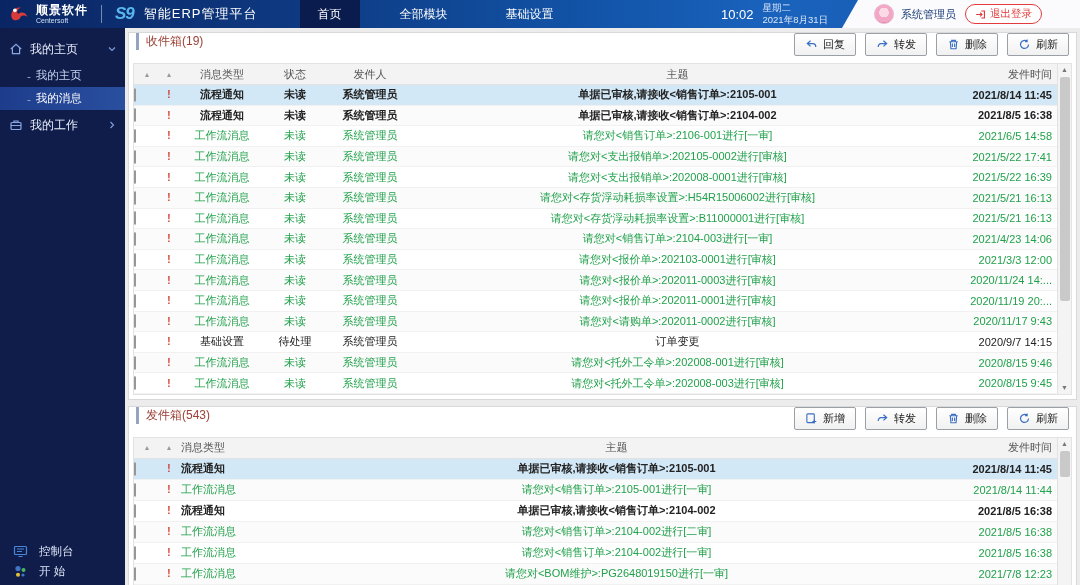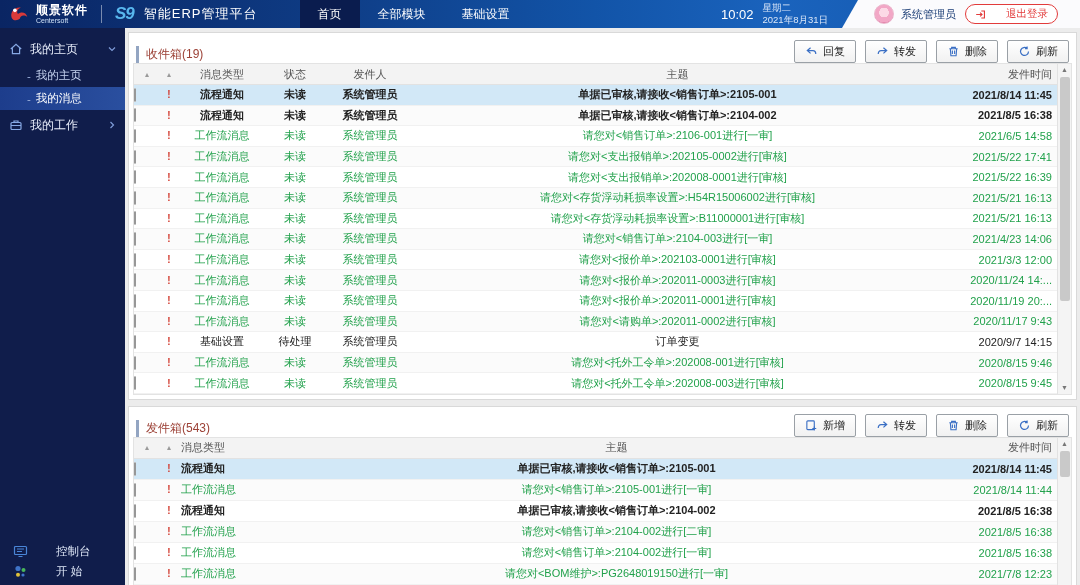--- a/index.html
+++ b/index.html
@@ -9,48 +9,48 @@
   
   .header{position:relative;height:28px;background:linear-gradient(90deg,#0a2563 0%,#0e3a82 28%,#1254a8 55%,#1a63bd 72%,#1254a8 100%);display:flex;align-items:center;color:#fff;}
   .logo-area{display:flex;align-items:center;gap:6px;padding-left:8px;}
   .logo-mark{width:22px;height:22px;}
   .company-block{line-height:1;}
   .company{font-size:12px;font-weight:bold;letter-spacing:1px;}
   .company-en{font-size:7px;color:#cfe0f5;margin-top:1px;}
   .logo-divider{width:1px;height:18px;background:rgba(255,255,255,.45);margin:0 7px;}
   .product{font-size:17px;font-weight:bold;font-style:italic;color:#58b7ee;letter-spacing:-1px;}
   .platform-title{font-size:13px;font-weight:normal;letter-spacing:1px;margin-left:4px;}
-  .nav-tabs{display:flex;height:28px;margin-left:42px;}
+  .nav-tabs{display:flex;height:28px;margin-left:42px;gap:22px;}
   .tab{padding:0 18px;line-height:28px;font-size:12px;cursor:pointer;}
   .tab.active{background:#0a1c4e;}
   .time-area{margin-left:auto;margin-right:252px;display:flex;align-items:center;gap:9px;}
   .clock{font-size:13px;}
   .date-block{font-size:9.5px;line-height:1.25;color:#dbe7f8;}
   .user-area{position:absolute;top:0;right:0;height:28px;width:238px;background:#fbfbfd;clip-path:polygon(16px 0,100% 0,100% 100%,0 100%);display:flex;align-items:center;gap:7px;padding-left:32px;box-sizing:border-box;}
   .avatar{width:18px;height:18px;border-radius:50%;background:radial-gradient(circle at 50% 42%,#fcd9e6 0 35%,#f2a7c6 36% 70%,#e486ad 71%);border:1px solid #eab6cc;}
   .username{font-size:11px;color:#1a3d75;}
-  .logout-btn{display:flex;align-items:center;gap:20px;border:1px solid #e23b3b;color:#e23b3b;border-radius:10px;padding:2px 9px;font-size:10.5px;background:#fff;cursor:pointer;margin-left:2px;}
+  .logout-btn{display:flex;align-items:center;gap:4px;border:1px solid #e23b3b;color:#e23b3b;border-radius:10px;padding:2px 9px;font-size:10.5px;background:#fff;cursor:pointer;margin-left:2px;}
 
   
   .sidebar{position:absolute;top:28px;left:0;width:125px;height:557px;background:#101d4b;box-sizing:border-box;padding-top:6px;}
   .side-item{height:30px;display:flex;align-items:center;gap:7px;padding:0 9px;font-size:12px;color:#e8eefb;cursor:pointer;}
   .side-item .chev{margin-left:auto;}
   .side-sub{height:23px;display:flex;align-items:center;padding-left:27px;font-size:11.5px;color:#c3d1ee;cursor:pointer;}
   .side-sub::before{content:"-";margin-right:5px;color:#9db2dd;}
   .side-sub.active{background:linear-gradient(90deg,#1d3d8c,#2a4f9f);color:#fff;}
   .side-icon{width:14px;height:14px;flex:0 0 14px;color:#86a8e4;}
   .chev{width:8px;height:8px;color:#7f9cd8;}
   .side-footer{position:absolute;bottom:4px;left:0;width:100%;}
-  .footer-item{height:20px;display:flex;align-items:center;gap:28px;padding-left:13px;font-size:11.5px;color:#dde6f6;cursor:pointer;}
+  .footer-item{height:20px;display:flex;align-items:center;gap:11px;padding-left:13px;font-size:11.5px;color:#dde6f6;cursor:pointer;}
   .footer-icon{width:15px;height:15px;}
 
   
   .main{position:absolute;top:28px;left:125px;width:955px;height:557px;box-sizing:border-box;padding:4px 3px 0 3px;background:#ececec;}
   .panel{background:#fff;border:1px solid #d9d9d9;box-sizing:border-box;}
-  .panel-head{height:30px;display:flex;align-items:flex-end;padding:0 7px;}
+  .panel-head{height:30px;display:flex;align-items:flex-start;padding:0 7px;}
   .panel-title{font-size:12px;color:#9c4136;border-left:3px solid #93a5c2;padding-left:7px;}
   .toolbar{margin-left:auto;display:flex;gap:9px;}
   .btn{height:21px;display:flex;align-items:center;gap:5px;padding:0 10px;border:1px solid #9aa0a6;background:linear-gradient(#ffffff,#f1f1f1);font-size:11px;color:#222;border-radius:2px;cursor:pointer;}
   .btn-icon{width:13px;height:13px;color:#3a6fc4;}
 
   .table-wrap{display:flex;margin:0 4px 4px 4px;border:1px solid #e3e3e3;}
   .tbl{flex:1;min-width:0;}
   .thead{display:grid;height:20px;background:#f3f3f3;border-bottom:1px solid #e2e2e2;font-size:11px;color:#555;align-items:center;}
   .row{display:grid;align-items:center;font-size:11px;border-bottom:1px solid #f1f1f1;background:#fff;cursor:pointer;}
   .inbox-tbl .thead,.inbox-tbl .row{grid-template-columns:26px 18px 88px 58px 92px 1fr 118px;}

